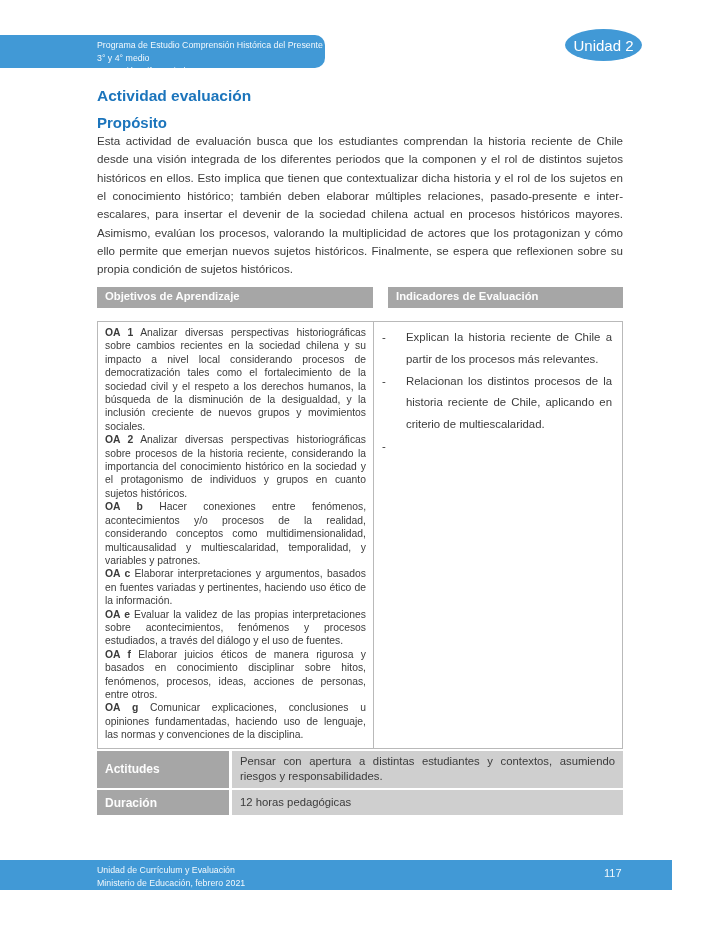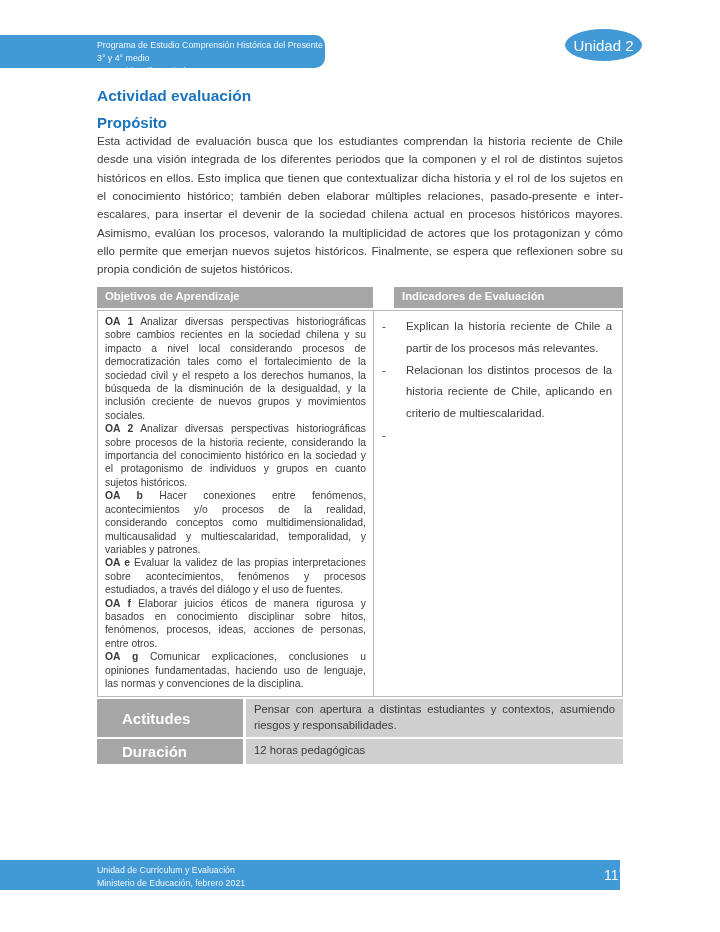--- a/index.html
+++ b/index.html
@@ -36,21 +36,21 @@
     position:absolute;left:97px;top:114px;margin:0;
     font-size:15px;font-weight:bold;color:var(--blue-title);
   }
   .purpose-text{
     position:absolute;left:97px;top:132px;width:526px;margin:0;
     font-size:11.6px;line-height:18.35px;text-align:justify;color:var(--text);
   }
   .eval-table{
     position:absolute;left:97px;top:287px;width:526px;
   }
-  .thead{display:flex;gap:21px;margin-bottom:2px;}
+  .thead{display:flex;gap:15px;margin-bottom:13px;}
   .th{
     background:var(--gray-header);color:#fdfdfd;font-weight:bold;
     font-size:11.3px;height:21px;box-sizing:border-box;
     padding:3px 0 0 8px;
   }
   .th-left{width:276px;}
   .th-right{flex:1;}
   .tbody{display:flex;border:1px solid var(--border);box-sizing:border-box;}
   .td-left{
     width:276px;box-sizing:border-box;border-right:1px solid var(--border);
@@ -61,42 +61,42 @@
   .oa-label{font-weight:bold;}
   .td-right{
     flex:1;box-sizing:border-box;
     padding:5px 10px 0 6px;font-size:11.4px;line-height:21.8px;
   }
   .ind{display:flex;}
   .ind-dash{width:24px;flex:none;text-align:left;padding-left:2px;}
   .ind-text{flex:1;text-align:justify;}
   .bottom-row{display:flex;gap:3px;margin-top:2px;}
   .label-cell{
-    width:146px;flex:none;background:var(--gray-header);color:#fdfdfd;
-    font-weight:bold;font-size:15px;display:flex;align-items:center;
-    padding-left:25px;box-sizing:border-box;
+    width:132px;flex:none;background:var(--gray-header);color:#fdfdfd;
+    font-weight:bold;font-size:12px;display:flex;align-items:center;
+    padding-left:8px;box-sizing:border-box;
   }
   .value-cell{
     flex:1;background:var(--gray-light);color:var(--text);
     font-size:11.3px;line-height:15.3px;text-align:justify;
     padding:3px 8px 4px 8px;box-sizing:border-box;
   }
   .row-attitudes{min-height:31px;}
   .row-duration{min-height:25px;}
   .row-duration .value-cell{display:flex;align-items:center;text-align:center;}
   .footer-bar{
-    position:absolute;left:0;top:860px;width:620px;height:30px;
+    position:absolute;left:0;top:860px;width:672px;height:30px;
     background:var(--blue-bar);box-sizing:border-box;
     color:rgba(255,255,255,.93);
   }
   .footer-left{
     position:absolute;left:97px;top:4px;font-size:8.8px;line-height:1.5;
   }
   .footer-page{
-    position:absolute;left:604px;top:7px;font-size:14px;
+    position:absolute;left:604px;top:7px;font-size:11px;
   }
 </style>
 </head>
 <body>
 
 <div class="header-bar">
   <div>Programa de Estudio Comprensión Histórica del Presente 3° y 4° medio</div>
   <div>Formación Diferenciada</div>
 </div>
 
@@ -111,20 +111,21 @@
 <div class="eval-table">
   <div class="thead">
     <div class="th th-left">Objetivos de Aprendizaje</div>
     <div class="th th-right">Indicadores de Evaluación</div>
   </div>
   <div class="tbody">
     <div class="td-left">
       <p class="oa"><span class="oa-label">OA 1</span> <span>Analizar diversas perspectivas historiográficas sobre cambios recientes en la sociedad chilena y su impacto a nivel local considerando procesos de democratización tales como el fortalecimiento de la sociedad civil y el respeto a los derechos humanos, la búsqueda de la disminución de la desigualdad, y la inclusión creciente de nuevos grupos y movimientos sociales.</span></p>
       <p class="oa"><span class="oa-label">OA 2</span> <span>Analizar diversas perspectivas historiográficas sobre procesos de la historia reciente, considerando la importancia del conocimiento histórico en la sociedad y el protagonismo de individuos y grupos en cuanto sujetos históricos.</span></p>
       <p class="oa"><span class="oa-label">OA b</span> <span>Hacer conexiones entre fenómenos, acontecimientos y/o procesos de la realidad, considerando conceptos como multidimensionalidad, multicausalidad y multiescalaridad, temporalidad, y variables y patrones.</span></p>
+      <p class="oa"><span class="oa-label">OA c</span> <span>Elaborar interpretaciones y argumentos, basados en fuentes variadas y pertinentes, haciendo uso ético de la información.</span></p>
       <p class="oa"><span class="oa-label">OA e</span> <span>Evaluar la validez de las propias interpretaciones sobre acontecimientos, fenómenos y procesos estudiados, a través del diálogo y el uso de fuentes.</span></p>
       <p class="oa"><span class="oa-label">OA f</span> <span>Elaborar juicios éticos de manera rigurosa y basados en conocimiento disciplinar sobre hitos, fenómenos, procesos, ideas, acciones de personas, entre otros.</span></p>
       <p class="oa"><span class="oa-label">OA g</span> <span>Comunicar explicaciones, conclusiones u opiniones fundamentadas, haciendo uso de lenguaje, las normas y convenciones de la disciplina.</span></p>
     </div>
     <div class="td-right">
       <div class="ind">
           <span class="ind-dash">-</span>
           <span class="ind-text">Explican la historia reciente de Chile a partir de los procesos más relevantes.</span>
         </div>
       <div class="ind">

